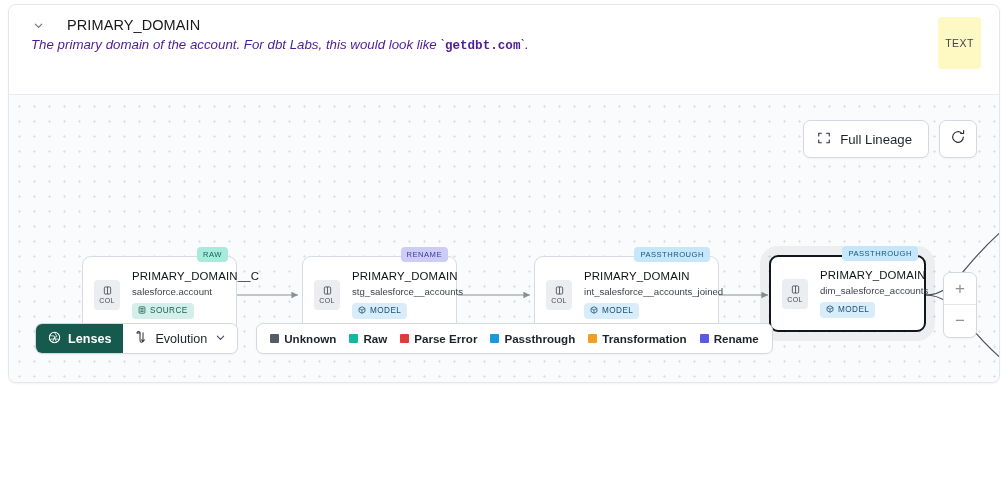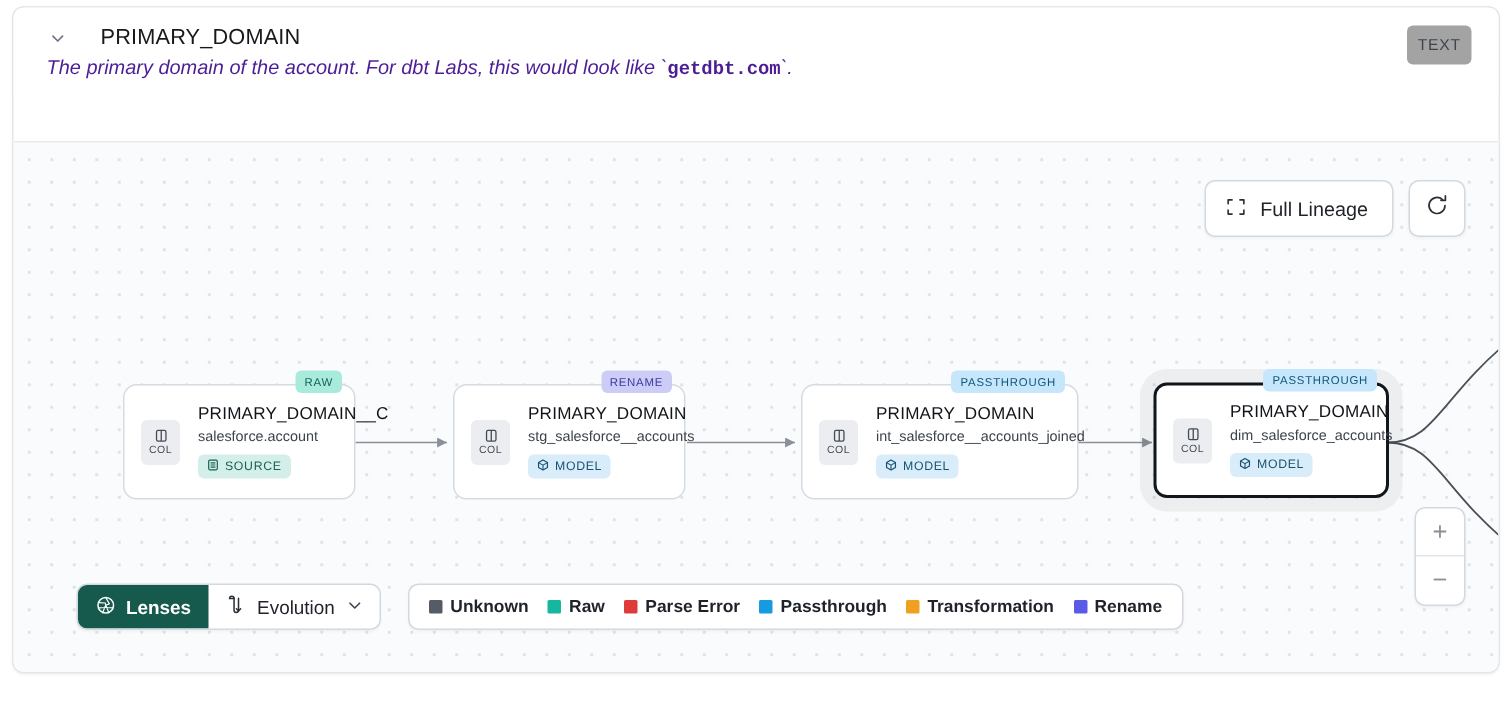--- a/index.html
+++ b/index.html
@@ -6,21 +6,21 @@
   html, body {
     width: 1008px; height: 485px;
     font-family: "Liberation Sans", sans-serif;
     background: #ffffff;
     overflow: hidden;
   }
 
   .panel {
     position: absolute;
     left: 8px; top: 4px;
-    width: 992px; height: 445px;
+    width: 992px; height: 379px;
     background: #ffffff;
     border: 1px solid #e3e6ea;
     border-radius: 8px;
     box-shadow: 0 1px 2px rgba(16,24,40,.05);
     overflow: hidden;
   }
 
   
   .hdr { position: relative; padding: 12px 18px 10px 22px; background:#fff; }
   .hdr-row { display:flex; align-items:center; gap:10px; }
@@ -29,23 +29,23 @@
     display:flex; align-items:center; justify-content:center;
     color:#6b7280; cursor:pointer;
   }
   .chev svg { display:block; }
   .hdr-title {
     font-size: 14.5px; color:#17191c; letter-spacing:.1px;
     font-weight: 400; padding-left: 12px;
   }
   .type-badge {
     position:absolute; right:18px; top:12px;
-    background:#a3a3a3; color:#3e4450;
+    background:#fef9c3; color:#3e4450;
     font-size: 10.5px; letter-spacing:.5px;
-    padding: 7px 7px; border-radius: 4px;
+    padding: 20px 7px; border-radius: 4px;
   }
   .desc {
     margin-top: 2px;
     font-size: 13.3px; font-style: italic; color:#4c1d95;
     line-height: 1.45;
   }
   .desc code {
     font-family:"Liberation Mono", monospace;
     font-style: normal; font-weight: 700; font-size: 12.6px;
   }
@@ -134,21 +134,21 @@
     font-size: 7.6px; letter-spacing:.5px;
     padding: 3px 6px; border-radius:4px; white-space:nowrap;
   }
   .tag.raw         { background:#a8ebdc; color:#15635a; }
   .tag.rename      { background:#ccccf6; color:#3a3aa0; }
   .tag.passthrough { background:#c6e7fb; color:#13567a; }
 
   svg.edges { position:absolute; inset:0; width:100%; height:100%; pointer-events:none; }
 
   
-  .bottombar { position:absolute; left:42px; bottom:28px; display:flex; gap:18px; align-items:center; }
+  .bottombar { position:absolute; left:26px; bottom:28px; display:flex; gap:18px; align-items:center; }
   .seg {
     display:flex; height:31px; border:1px solid #d4d9e0; border-radius:7px;
     overflow:hidden; background:#fff; box-shadow:0 1px 2px rgba(16,24,40,.04);
   }
   .seg .lenses {
     display:flex; align-items:center; gap:7px; padding:0 12px;
     background:#165a4d; color:#fff; font-size:12.6px; font-weight:700; cursor:pointer;
   }
   .seg .evolution {
     display:flex; align-items:center; gap:8px; padding:0 11px;

